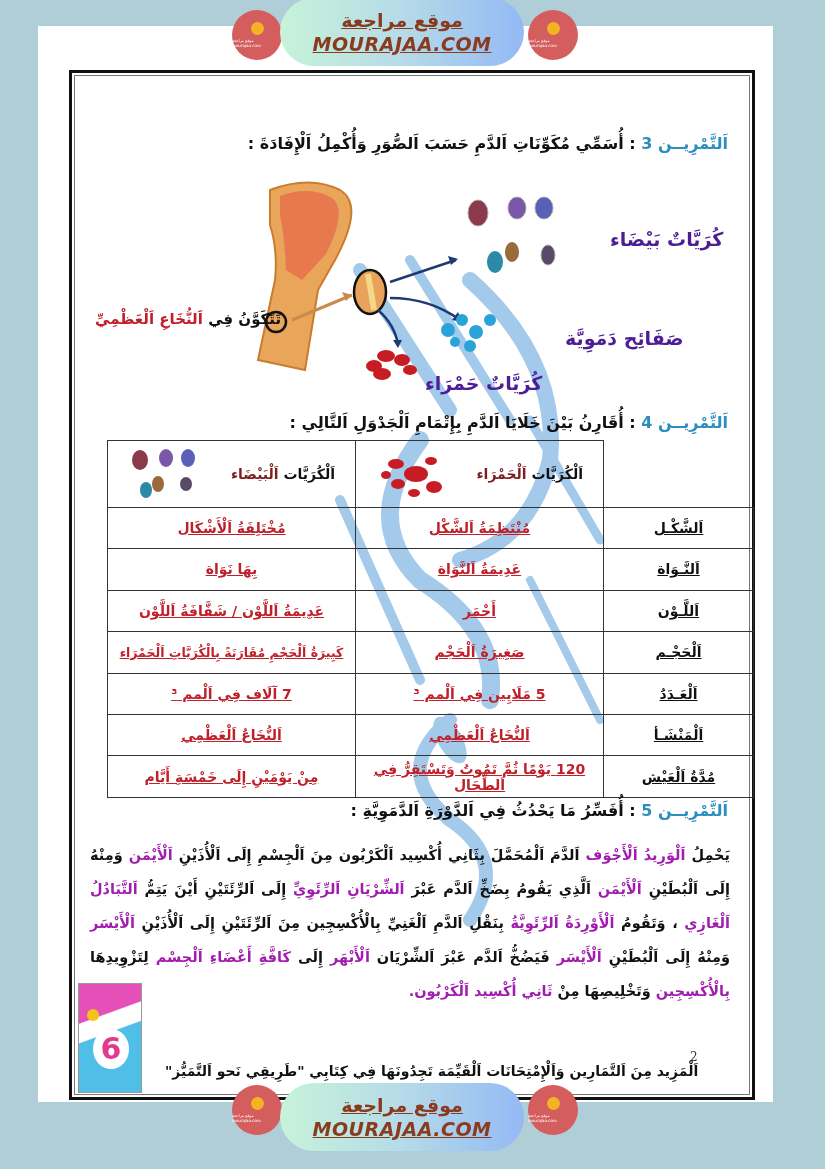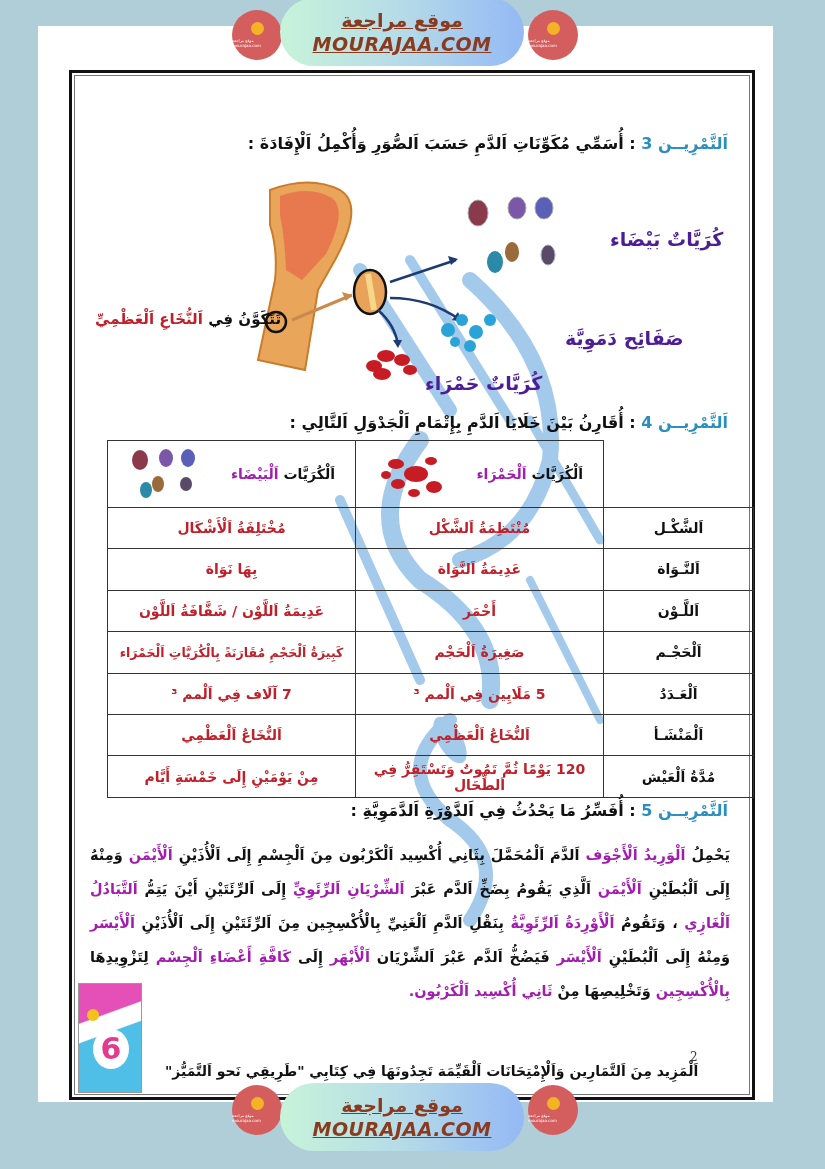--- a/index.html
+++ b/index.html
@@ -60,25 +60,25 @@
 
   
   .cmp-table {
     position: absolute; left: 107px; top: 440px; width: 647px; height: 358px;
     border-collapse: collapse; direction: rtl; table-layout: fixed;
   }
   .cmp-table td { border: 1px solid #333; text-align: center; font-size: 14px; font-weight: bold; }
   .cmp-table td.rowhead { width: 150px; color: #111; font-weight: bold; }
   .cmp-table td.cell { color: #c0202a; }
   .cmp-table tr.head td { height: 66px; }
-  .cmp-table tr.body td { height: 41px; }
+  .cmp-table tr.body td { height: 41px; text-decoration: underline; }
   .cmp-table td.empty { border-top: none; border-right: none; }
   .hdr { display: flex; align-items: center; justify-content: space-between; padding: 0 20px; }
   .hdr .lbl { font-size: 14px; color:#111; font-weight: bold; white-space: nowrap; }
-  .hdr .lbl .red { color:#a21caf; }
+  .hdr .lbl .red { color:#7f1d1d; }
 
   .para {
     position: absolute; left: 90px; top: 838px; width: 640px; direction: rtl;
     font-size: 14.5px; line-height: 34px; color: #111; font-weight: bold; text-align: justify;
   }
   .para .red { color: #a21caf; margin-top: 11px; }
 
   .book { position: absolute; left: 78px; top: 983px; width: 64px; height: 110px; border: 1px solid #999; overflow: hidden;
     background: linear-gradient(160deg, #e44fb8 0%, #e44fb8 30%, #fff 31%, #fff 45%, #4fbfe8 46%, #4fbfe8 100%); }
   .book .six { position: absolute; left: 14px; top: 45px; width: 36px; height: 40px; border-radius: 50%; background:#fff; color:#e23b8d; font-size: 30px; font-weight: bold; text-align:center; line-height: 40px; }

